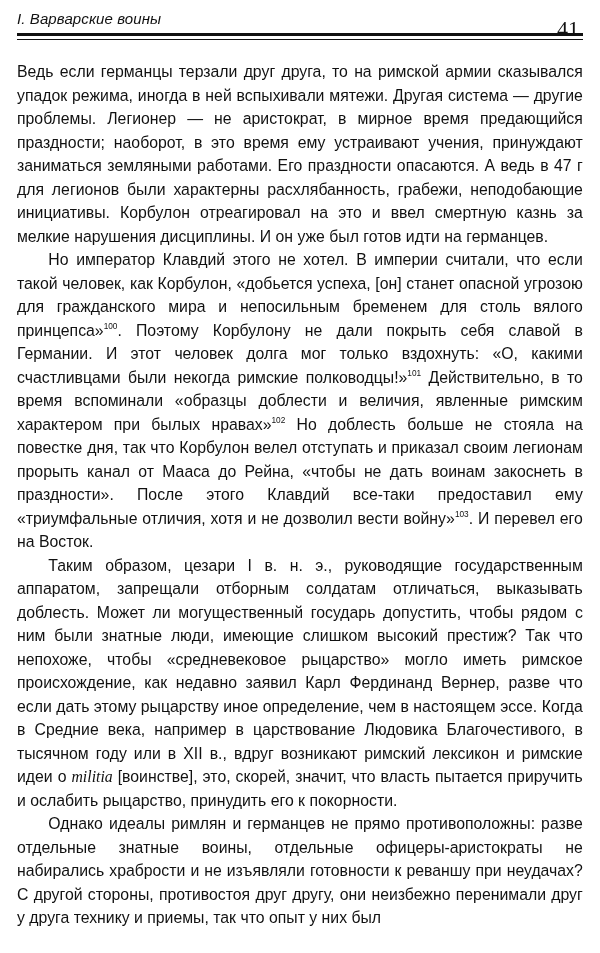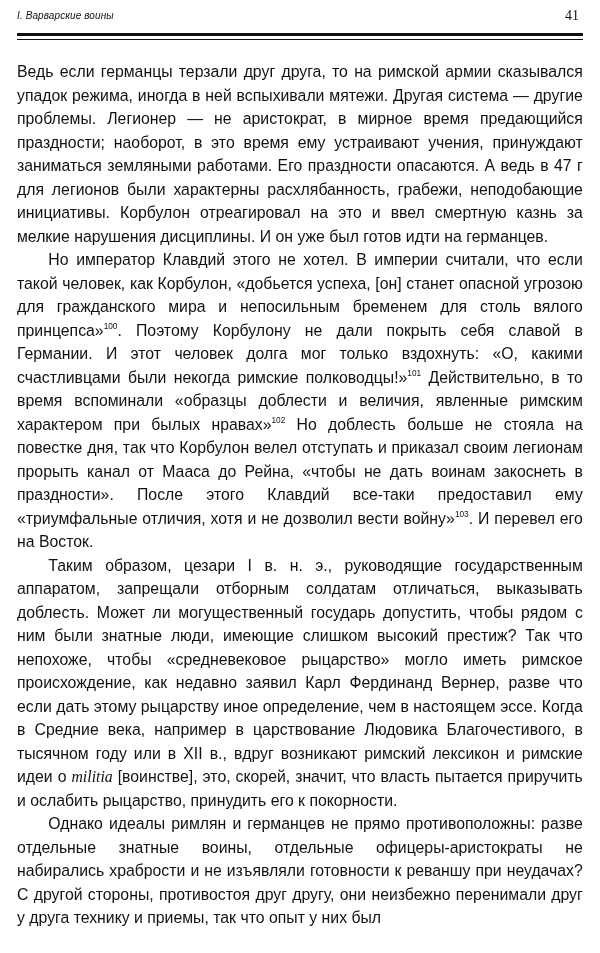--- a/index.html
+++ b/index.html
@@ -1,20 +1,20 @@
 <!DOCTYPE html>
 <html><head>
   <meta charset="utf-8">
   <style>
     html, body { margin: 0; padding: 0; background: #ffffff; }
     body { width: 600px; height: 953px; overflow: hidden; position: relative; }
     .page { position: absolute; left: 17px; top: 0; width: 566px; color: #111; }
     .running-head { position: relative; height: 30px; }
-    .running-head .title { position: absolute; left: 0; top: 10px; font-family: "Liberation Sans", sans-serif; font-style: italic; font-size: 10px; letter-spacing: 0.1px; }
-    .running-head .pageno { position: absolute; right: 4px; top: 8px; font-family: "Liberation Serif", serif; font-size: 14px; }
+    .running-head .title { position: absolute; left: 0; top: 10px; font-family: "Liberation Sans", sans-serif; font-style: italic; font-size: 15px; letter-spacing: 0.1px; }
+    .running-head .pageno { position: absolute; right: 4px; top: 16px; font-family: "Liberation Serif", serif; font-size: 22px; }
     .rule { position: absolute; left: 0; width: 566px; background: #111; }
     .rule.thick { top: 33px; height: 3px; }
     .rule.thin { top: 39px; height: 1px; }
     .text { position: absolute; top: 60px; left: 0; width: 566px; font-family: "Liberation Sans Narrow", "Liberation Sans", sans-serif; font-size: 17.2px; line-height: 23.5px; text-align: justify; }
     .text p { margin: 0; text-indent: 0; transform: scaleX(0.92); transform-origin: left top; width: 615px; }
     .text p.indent { text-indent: 34px; }
     sup { font-size: 9px; line-height: 0; vertical-align: 7px; }
     i { font-family: "Liberation Serif", serif; }
   </style>
 </head>

